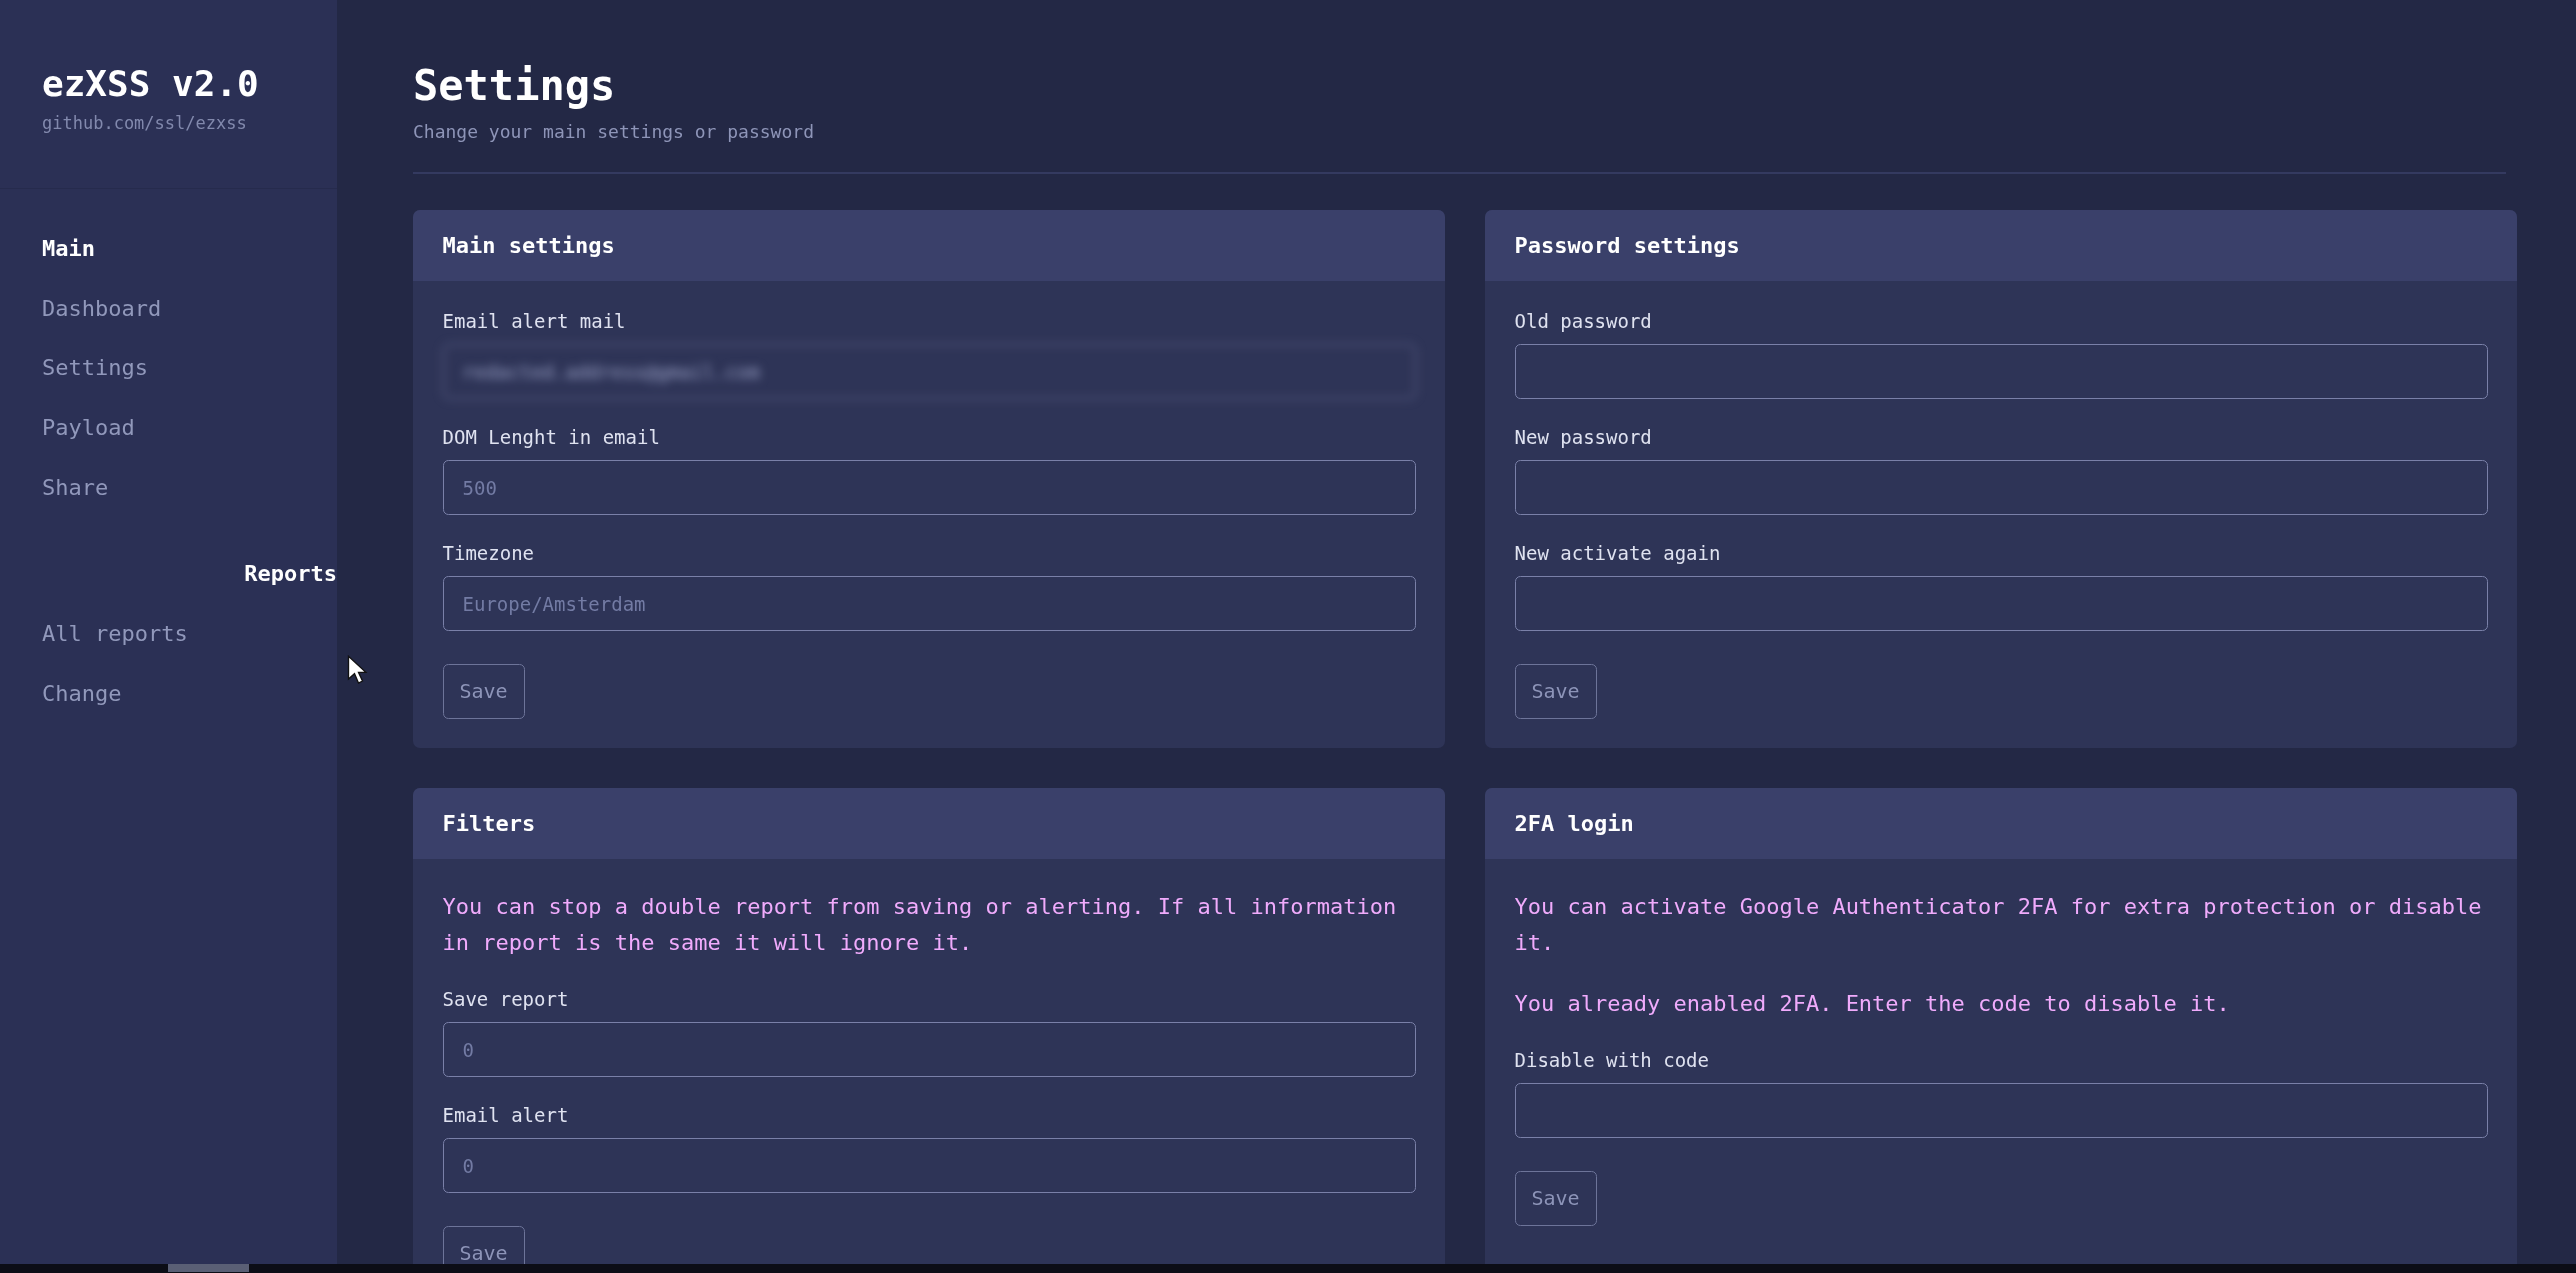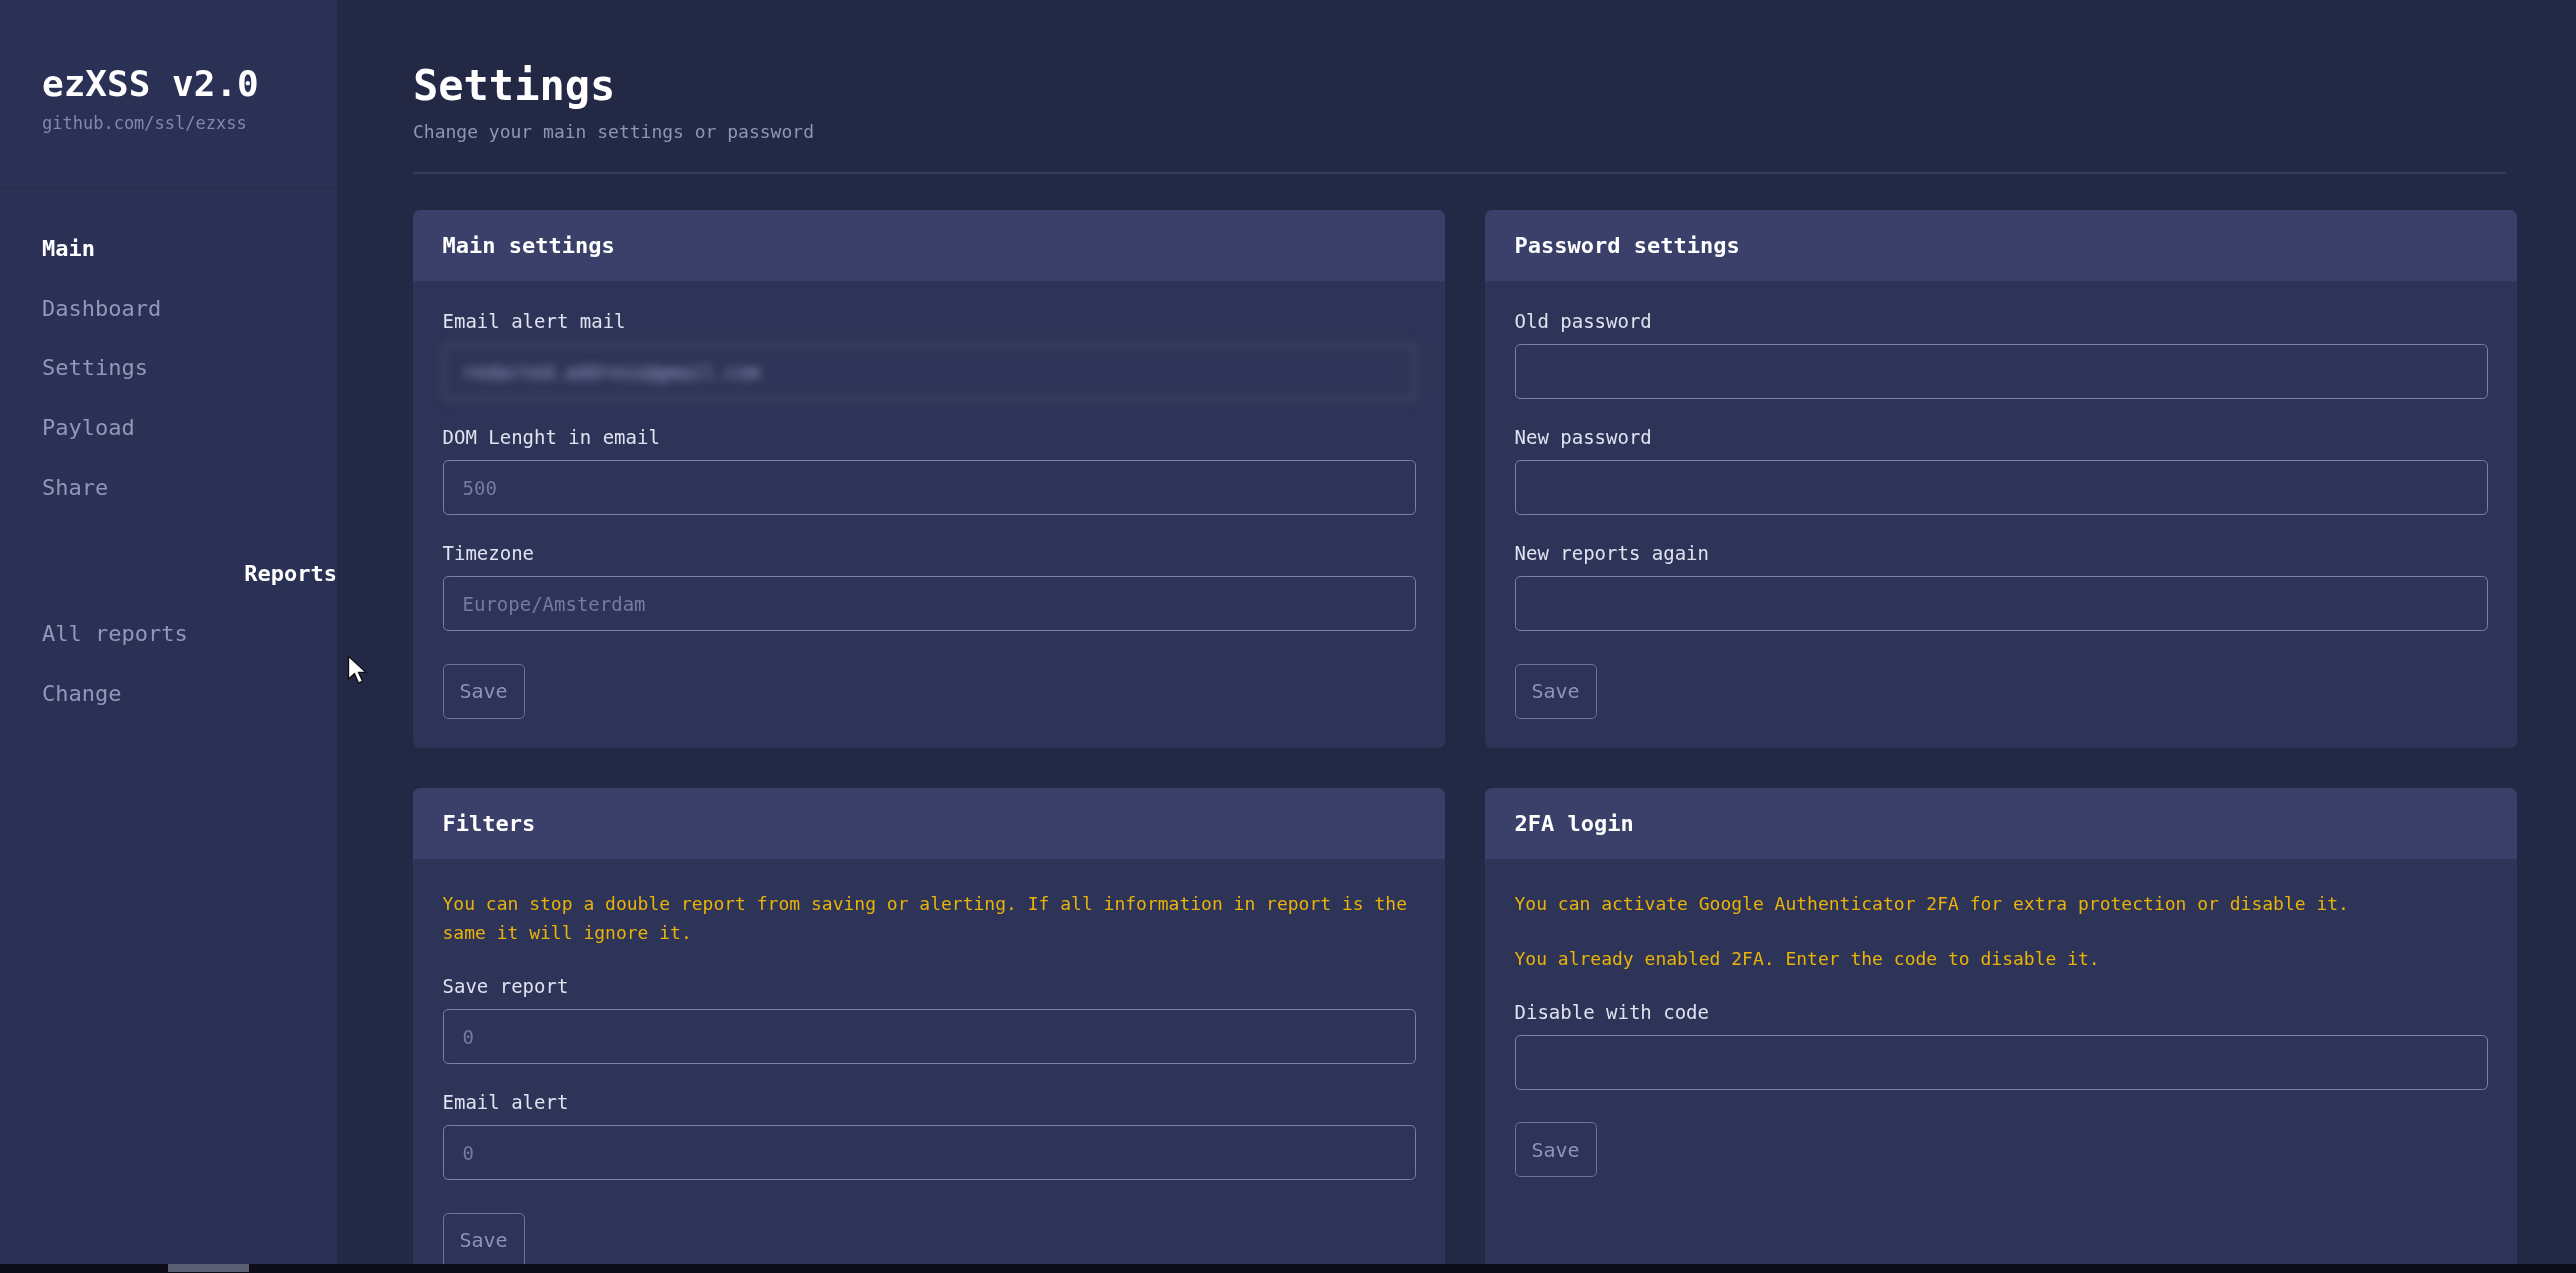--- a/index.html
+++ b/index.html
@@ -135,23 +135,23 @@
     font-weight: bold;
     color: #ffffff;
     letter-spacing: 0px;
   }
 
   .card-body {
     padding: 29.5px 29.5px 29.5px 29.5px;
   }
 
   .card-note {
-    font-size: 18px;
+    font-size: 22px;
     line-height: 1.62;
-    color: #eab308;
+    color: #f0abfc;
     margin-bottom: 28px;
   }
 
   .card-note.tight {
     margin-bottom: 25.5px;
   }
 
   .field-label {
     font-size: 19px;
     color: #dfe2f0;
@@ -284,21 +284,21 @@
 
       <section class="card">
         <div class="card-header">Password settings</div>
         <div class="card-body">
           <div class="field-label">Old password</div>
           <input class="field-input" type="password" style="">
 
           <div class="field-label">New password</div>
           <input class="field-input" type="password" style="">
 
-          <div class="field-label">New reports again</div>
+          <div class="field-label">New activate again</div>
           <input class="field-input" type="password" style="">
 
           <button class="btn-save">Save</button>
         </div>
       </section>
 
       <section class="card">
         <div class="card-header">Filters</div>
         <div class="card-body">
           <div class="card-note">You can stop a double report from saving or alerting. If all information in report is the same it will ignore it.</div>

